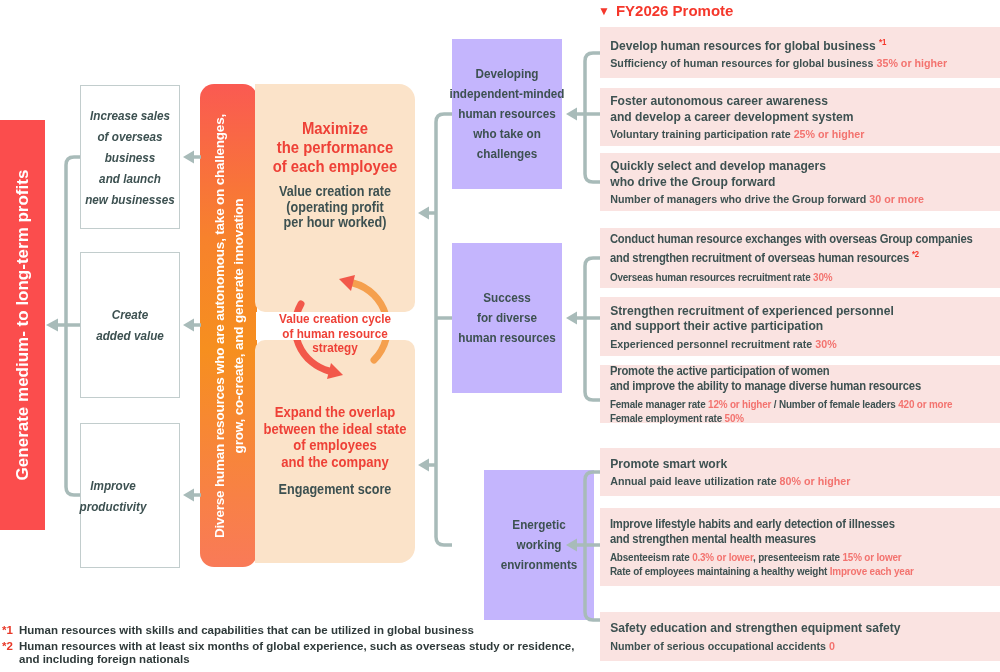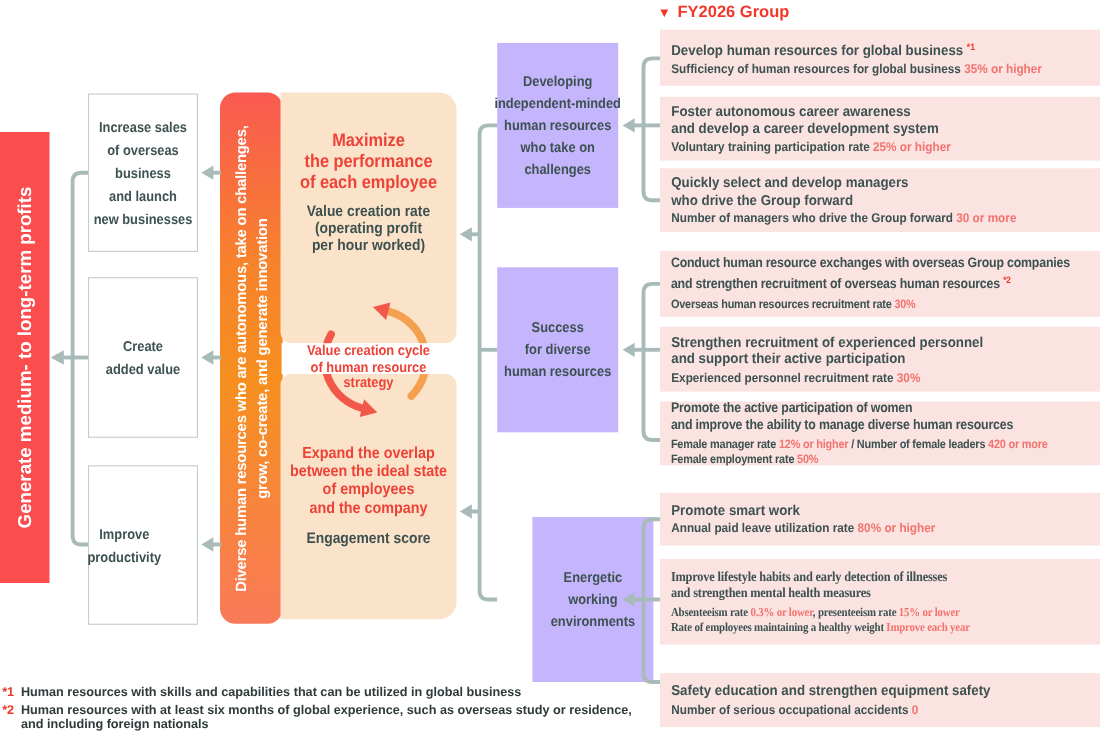--- a/index.html
+++ b/index.html
@@ -9,21 +9,21 @@
   .line{display:block;}
 
   
   .profit-bar{left:0;top:120px;width:45px;height:410px;background:#fb4d4d;}
   .vwrap{position:absolute;left:50%;top:50%;transform:translate(-50%,-50%) rotate(-90deg);
          text-align:center;white-space:nowrap;color:#fff;font-weight:700;}
   .profit-bar .vwrap{width:410px;font-size:17px;}
 
   
   .obox{left:80px;width:100px;background:#fff;border:1px solid #c2cdcd;box-sizing:border-box;
-        display:flex;align-items:center;justify-content:center;}
+        display:flex;align-items:center;justify-content:center;font-style:italic;}
   .obox .lbl{flex:none;width:132px;text-align:center;color:#3d5151;font-size:13px;
              font-weight:700;line-height:21px;transform:scaleX(.9);}
 
   
   .diverse-bar{left:200px;top:84px;width:57px;height:483px;border-radius:14px;
                background:linear-gradient(180deg,#fa5a52 0%,#f7822c 32%,#f68f1f 55%,#f97a58 100%);}
   .diverse-bar .vwrap{width:483px;font-size:13.5px;letter-spacing:-.2px;line-height:19px;}
 
   
   .panel-top{left:255px;top:84px;width:160px;height:228px;background:#fbe3c9;
@@ -163,21 +163,21 @@
   <div class="abs pillar" style="top:470px;height:150px;margin-left:32px;">
     <div class="lbl">
         <div class="line"><span>Energetic</span></div>
         <div class="line"><span>working</span></div>
         <div class="line"><span>environments</span></div>
       </div>
   </div>
 
   <div class="abs fy-header">
     <span class="tri">▼</span>
-    <span>FY2026 Group</span>
+    <span>FY2026 Promote</span>
   </div>
 
   <div class="abs tbox" style="top:27px;height:51px;">
     <div class="tb-inner">
         <div class="tb-title">
           <div class="line"><span class="seg-h">Develop human resources for global business </span><sup class="seg-sup">*1</sup></div>
         </div>
     <div class="tb-metrics">
           <div class="line"><span class="seg-m">Sufficiency of human resources for global business </span><span class="seg-a">35% or higher</span></div>
         </div>
@@ -242,21 +242,21 @@
   <div class="abs tbox" style="top:448px;height:48px;">
     <div class="tb-inner">
         <div class="tb-title">
           <div class="line"><span>Promote smart work</span></div>
         </div>
     <div class="tb-metrics">
           <div class="line"><span class="seg-m">Annual paid leave utilization rate </span><span class="seg-a">80% or higher</span></div>
         </div>
       </div>
   </div>
-  <div class="abs tbox compact" style="top:508px;height:78px;font-family:Liberation Serif, serif;">
+  <div class="abs tbox compact" style="top:508px;height:78px;">
     <div class="tb-inner">
         <div class="tb-title">
           <div class="line"><span>Improve lifestyle habits and early detection of illnesses</span></div>
           <div class="line"><span>and strengthen mental health measures</span></div>
         </div>
     <div class="tb-metrics">
           <div class="line"><span class="seg-m">Absenteeism rate </span><span class="seg-a">0.3% or lower</span><span class="seg-m">, presenteeism rate </span><span class="seg-a">15% or lower</span></div>
           <div class="line"><span class="seg-m">Rate of employees maintaining a healthy weight </span><span class="seg-a">Improve each year</span></div>
         </div>
       </div>

